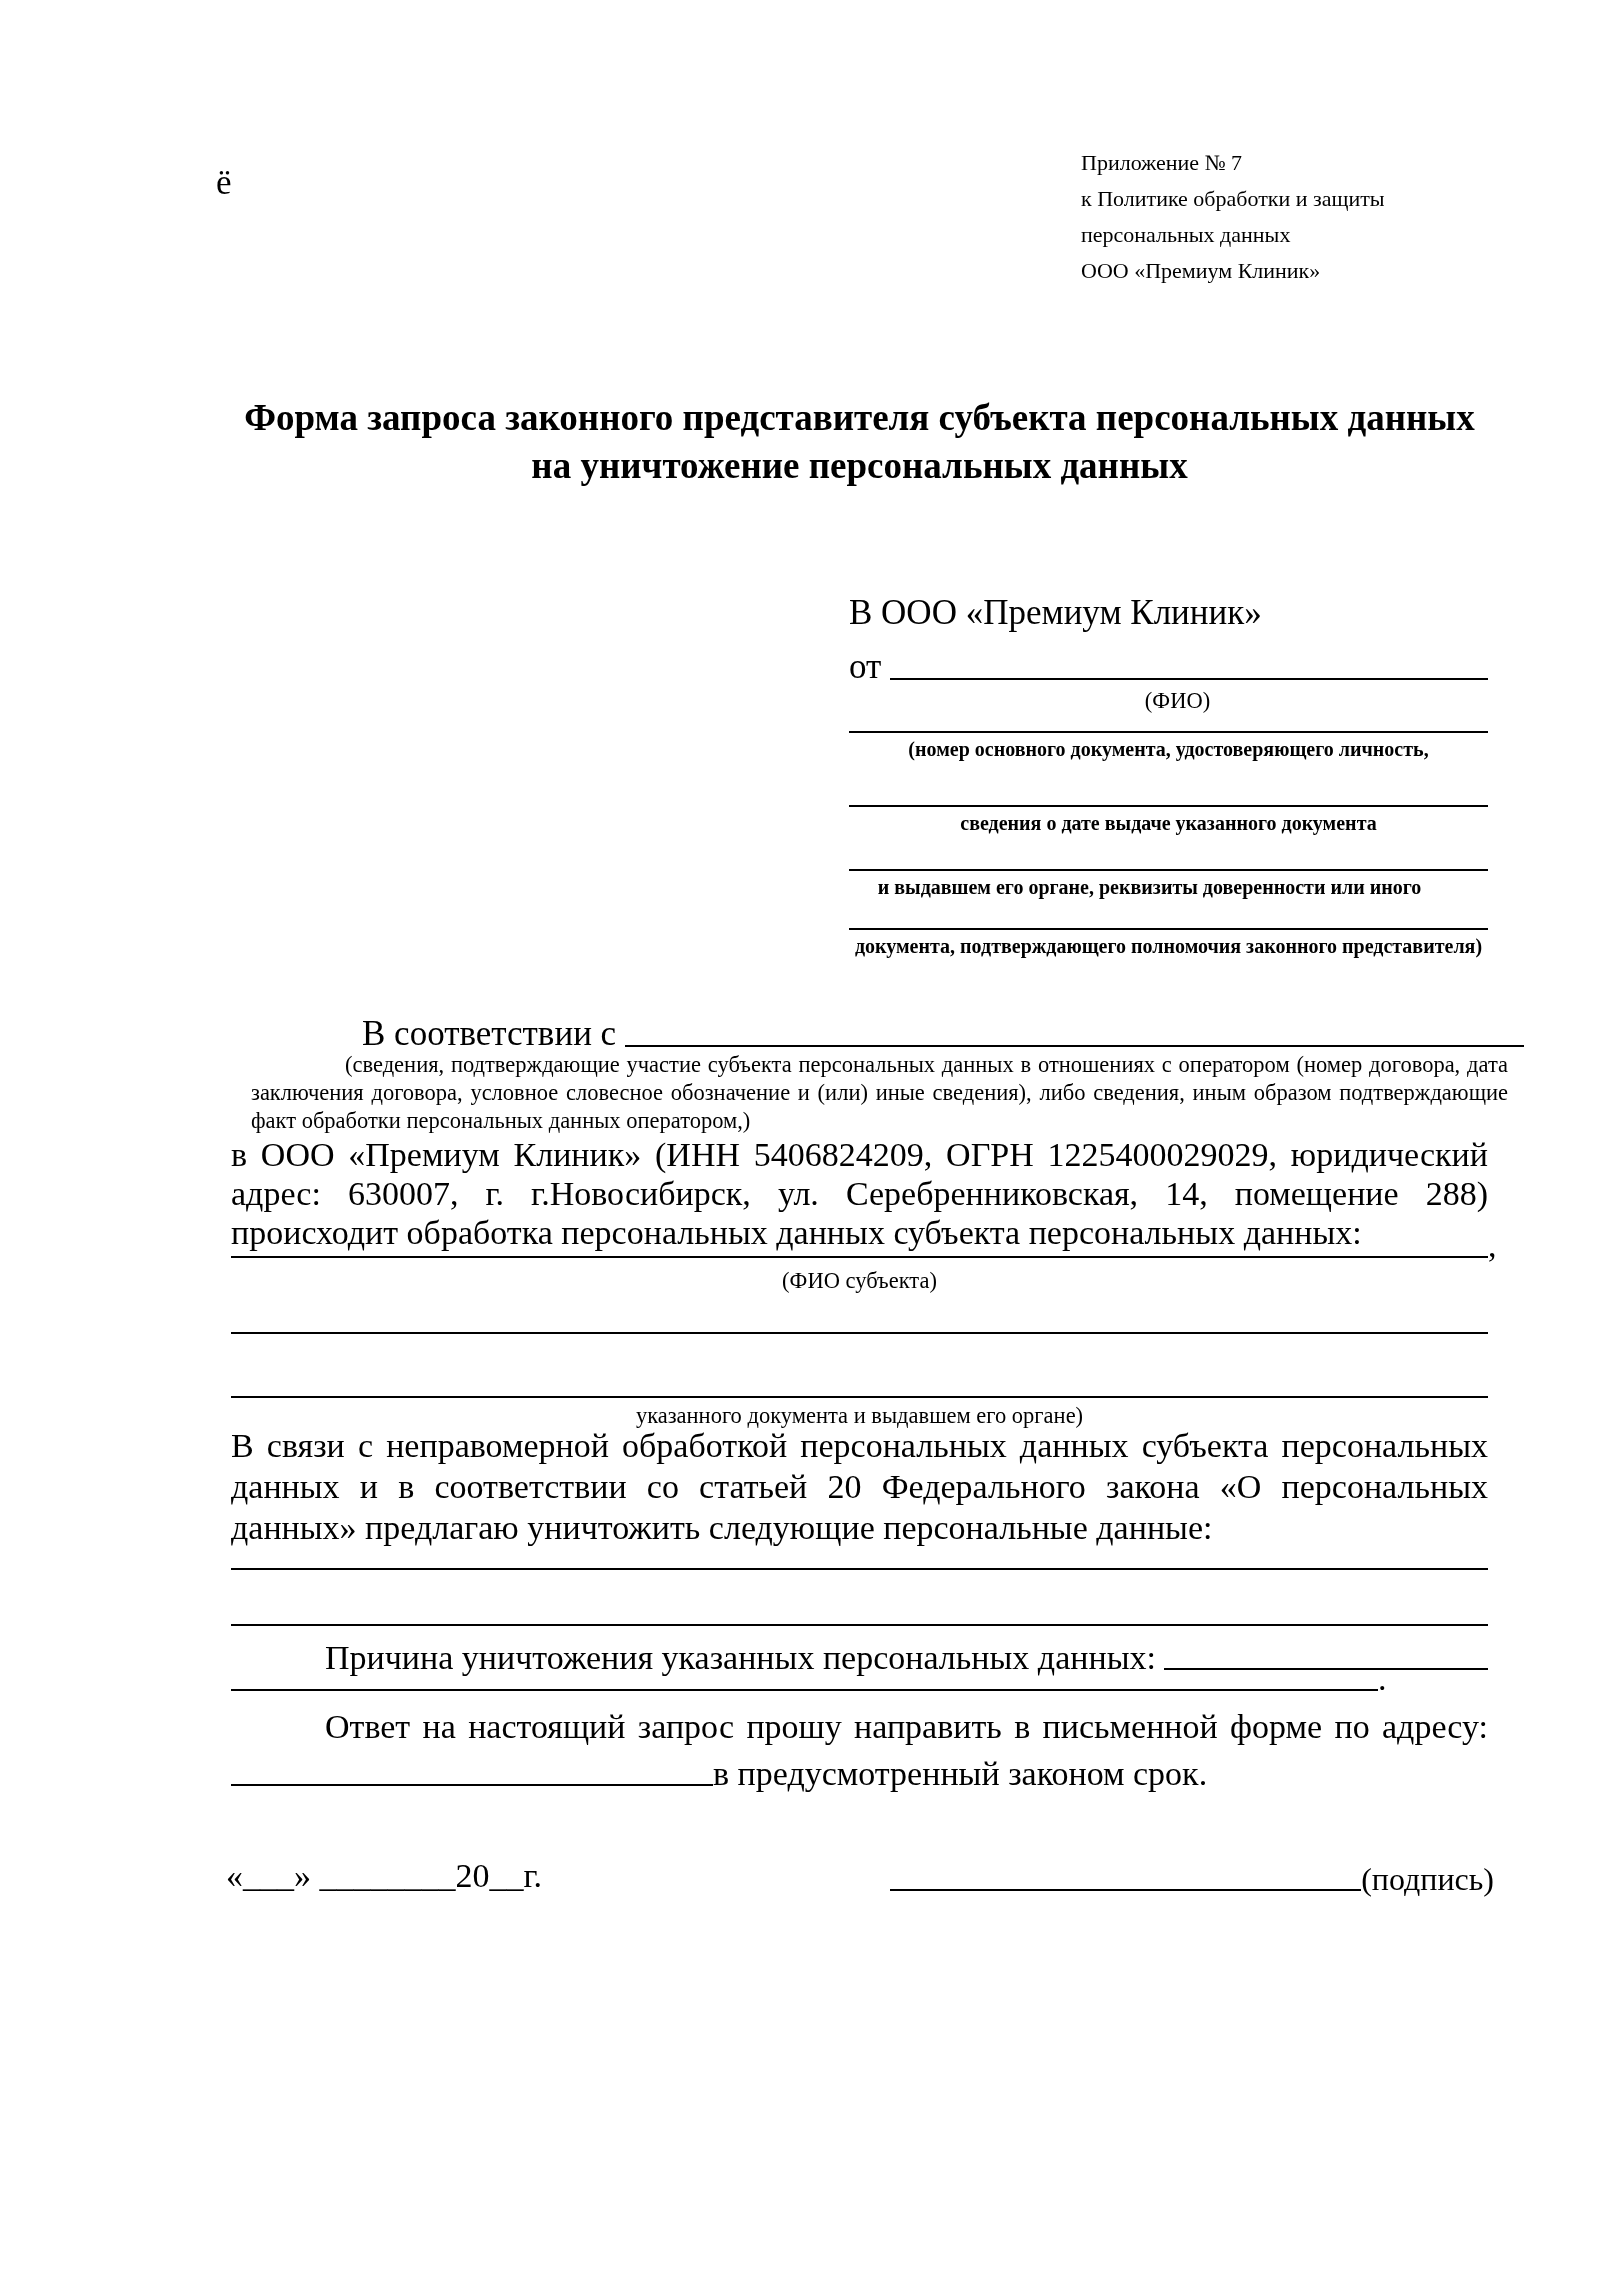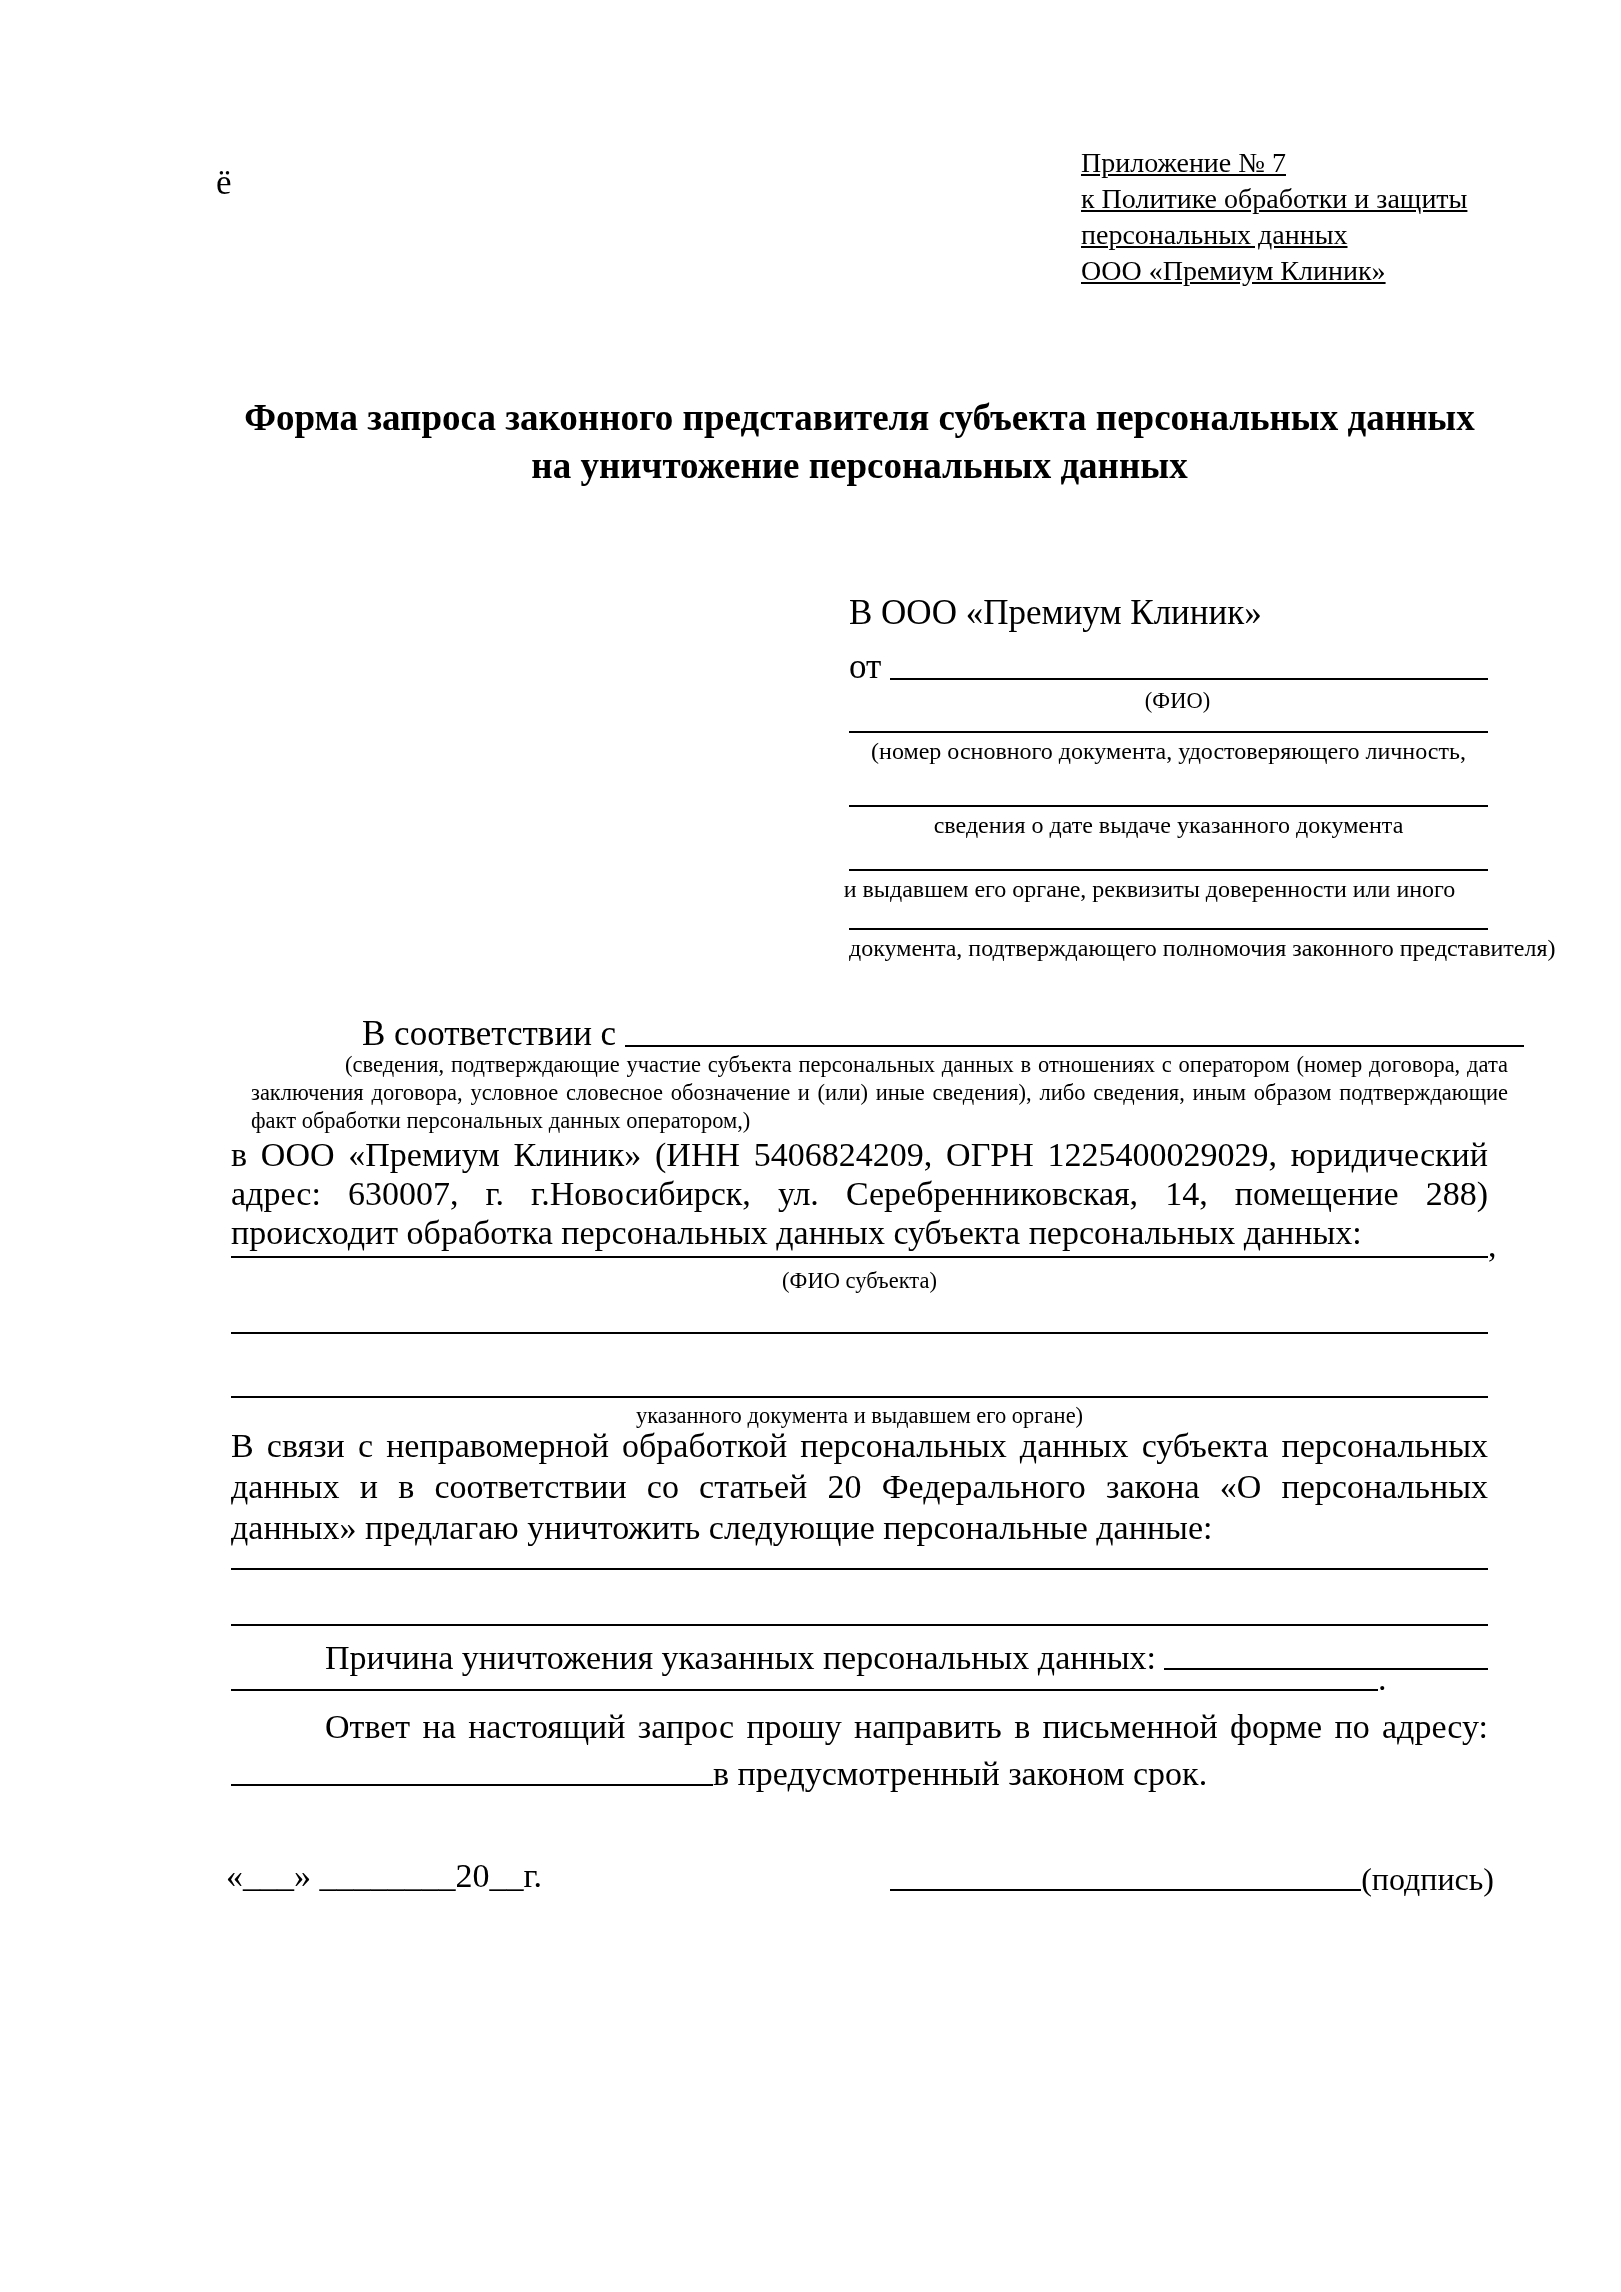--- a/index.html
+++ b/index.html
@@ -20,24 +20,24 @@
   .nowrap { white-space:nowrap; }
   
   .hr { position:absolute; height:0; border-bottom:2.9px solid #000; }
   
   .row { display:flex; align-items:flex-end; }
   .row .line { flex:1 1 auto; border-bottom:2.9px solid #000; margin-bottom:5.9px; height:0; }
   .row .line-fixed { flex:0 0 auto; border-bottom:2.9px solid #000; margin-bottom:5.9px; height:0; }
   .row .lbl { white-space:pre; line-height:1.1; }
   .fs-body { font-size:34px; }
   .fs-addr { font-size:35px;text-align:right; }
-  .fs-cap  { font-size:24px; }
+  .fs-cap  { font-size:20px;font-weight:bold; }
   .fs-cap2 { font-size:22.5px; }
   .fs-note { font-size:22.5px; }
-  .hdr-line { font-size:28px; line-height:36px; white-space:nowrap;text-decoration:underline; }
+  .hdr-line { font-size:22px; line-height:36px; white-space:nowrap; }
   .title-line { font-size:37px; line-height:48px; font-weight:bold; white-space:nowrap;text-align:center; }
 </style>
 </head>
 <body>
 
 <div class="page">
 
   <div class="abs t" style="left:216px; top:163px; font-size:35px;">ё</div>
 
   <div class="abs" style="left:1081px; top:145px;">

